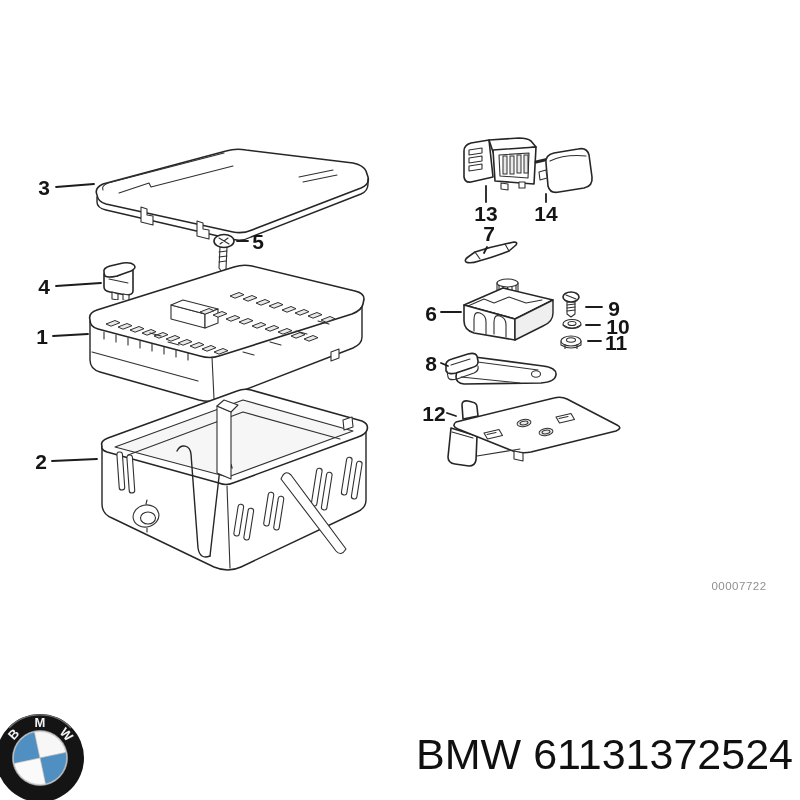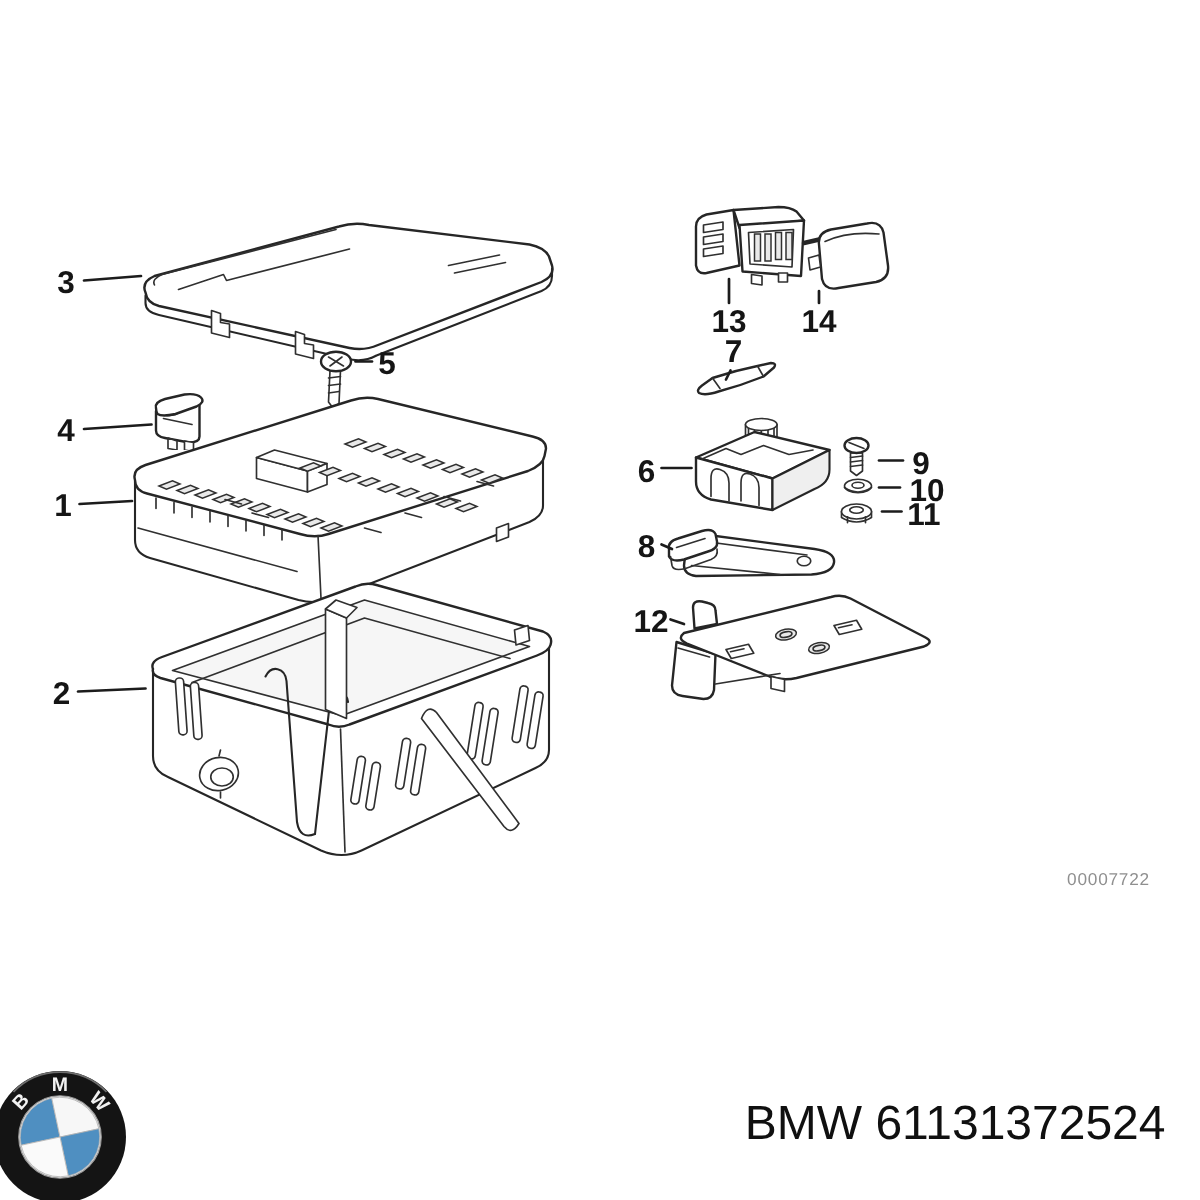--- a/index.html
+++ b/index.html
@@ -13,21 +13,21 @@
   .outline-thin{fill:none;stroke:#262626;stroke-width:1.4;stroke-linejoin:round;stroke-linecap:round;}
   .fillonly{fill:#ffffff;stroke:none;}
   .shade{fill:#efefef;stroke:#262626;stroke-width:1.4;stroke-linejoin:round;}
   .detail{fill:none;stroke:#303030;stroke-width:1.1;stroke-linejoin:round;stroke-linecap:round;}
   .detail-f{fill:#ffffff;stroke:#303030;stroke-width:1.1;stroke-linejoin:round;}
   .slotg{fill:#e9e9e9;stroke:#303030;stroke-width:1;}
   .leader{stroke:#1c1c1c;stroke-width:1.8;stroke-linecap:round;fill:none;}
   .part-label{font:700 21px "Liberation Sans",sans-serif;fill:#151515;}
   .watermark{font:400 11.5px "Liberation Sans",sans-serif;fill:#8f8f8f;letter-spacing:.5px;}
   .footer{position:absolute;left:0;top:705px;width:800px;height:95px;background:#fff;}
-  .pn{position:absolute;right:23px;top:26px;font-size:32px;line-height:1.1;color:#101010;letter-spacing:0px;white-space:nowrap;}
+  .pn{position:absolute;right:7px;top:26px;font-size:43px;line-height:1.1;color:#101010;letter-spacing:0px;white-space:nowrap;}
   .logo-wrap{position:absolute;left:-6px;top:7px;width:92px;height:92px;}
   .bmw-letter{font:600 13px "Liberation Sans",sans-serif;fill:#f2f2f2;}
 </style>
 </head>
 <body>
 
 <div class="stage">
 
   <svg width="800" height="705" viewBox="0 0 800 705">
     <defs>

